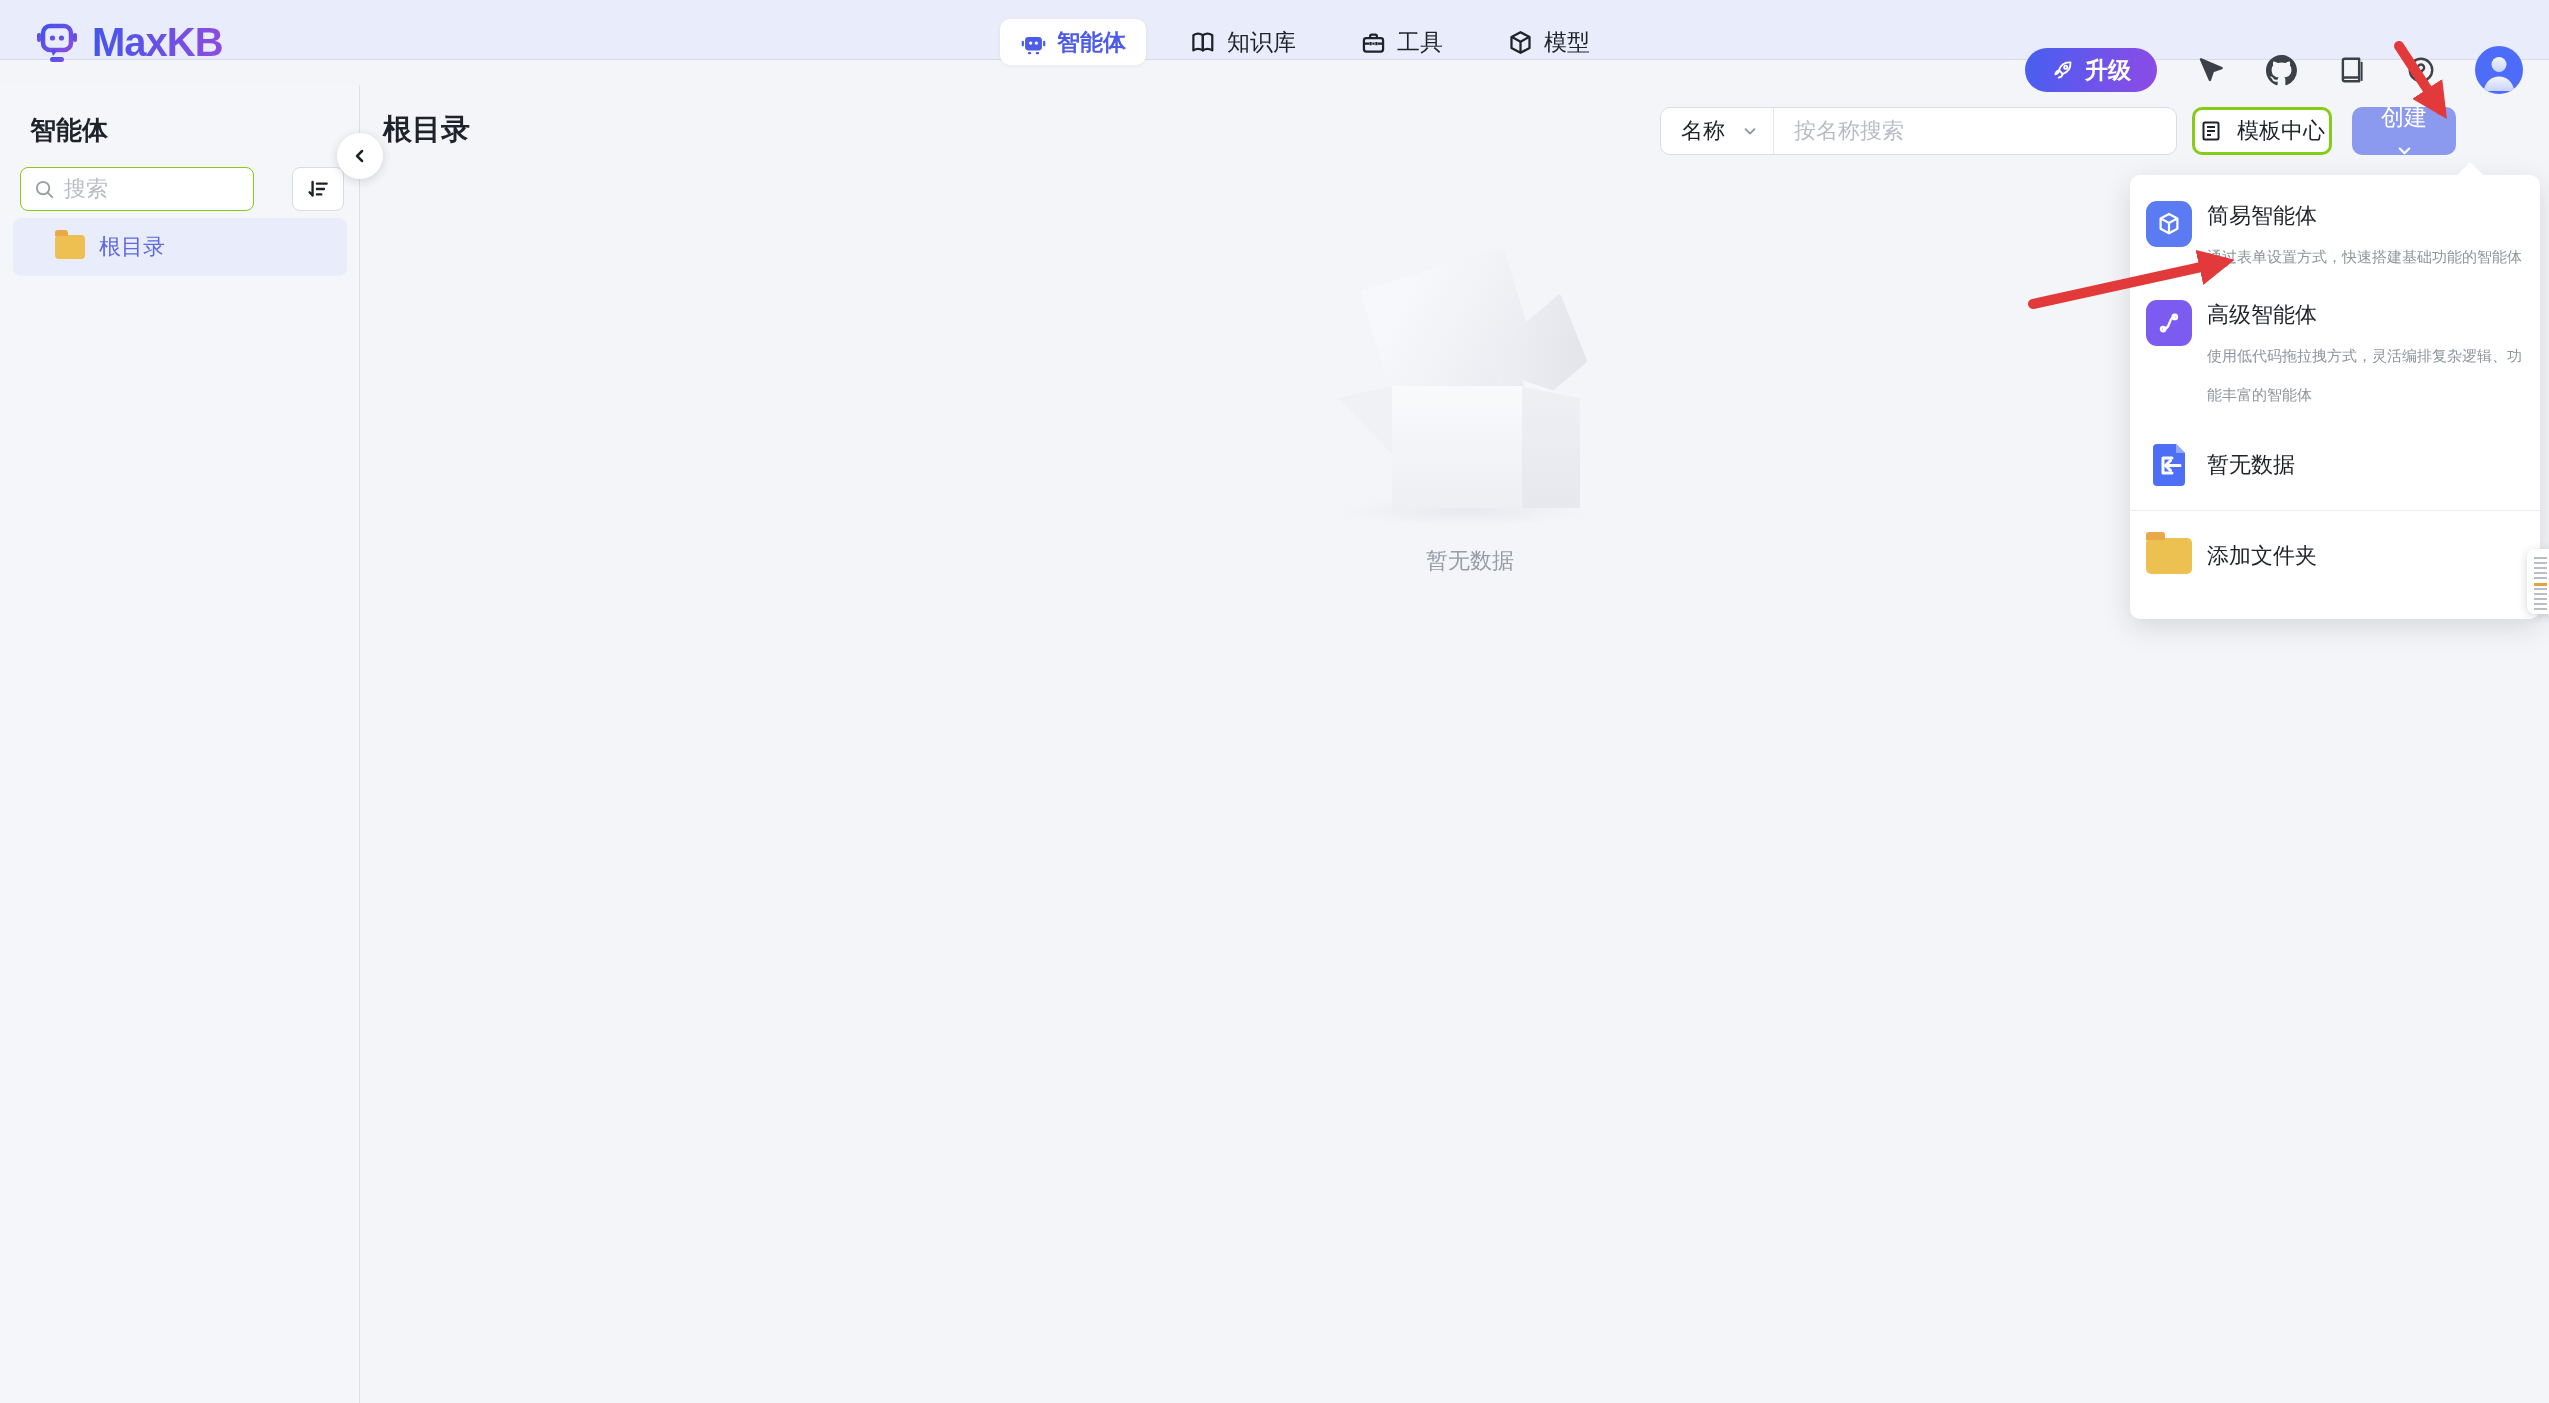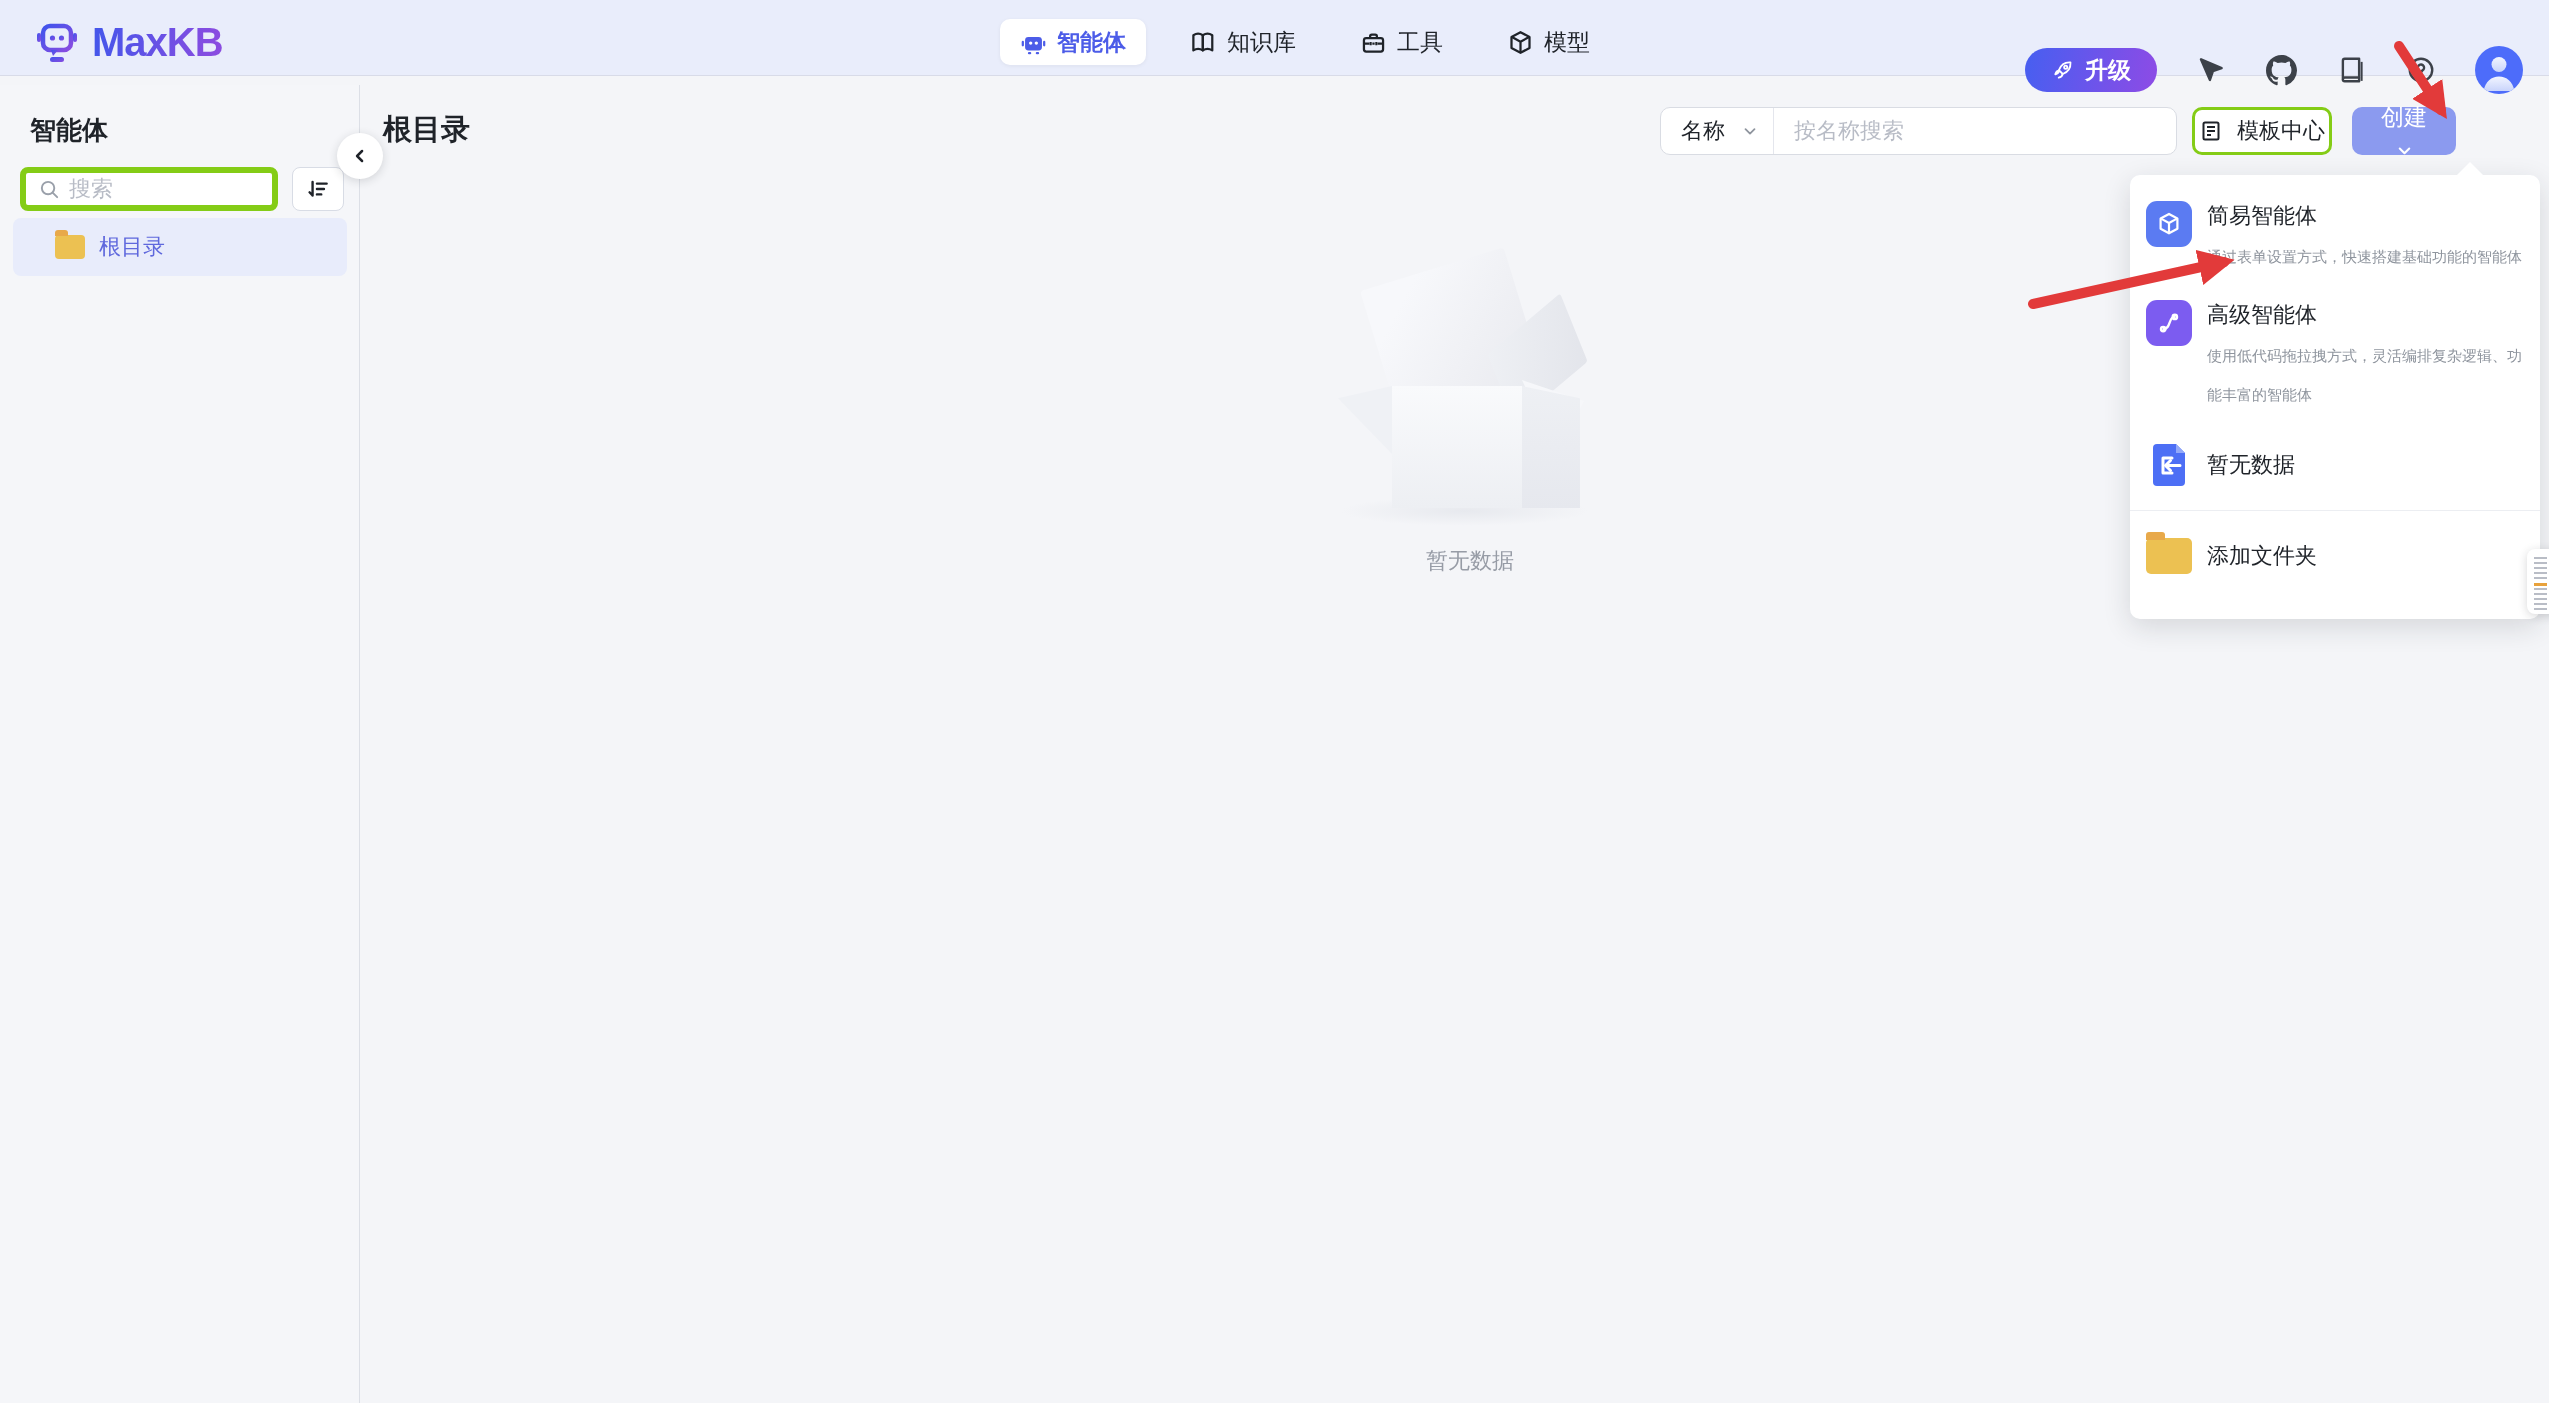--- a/index.html
+++ b/index.html
@@ -4,21 +4,21 @@
 <style>
   * { margin:0; padding:0; box-sizing:border-box; }
   html,body { width:2549px; height:1403px; overflow:hidden; }
   body {
     font-family:"Liberation Sans","DejaVu Sans",sans-serif;
     background:#f4f5f8; color:#1f2329; position:relative;
   }
 
   
   .topbar{
-    position:absolute; left:0; top:0; width:2549px; height:76px;
+    position:absolute; left:0; top:0; width:2549px; height:60px;
     background:#e9edfb; border-bottom:1px solid #d8dbe8; z-index:20;
   }
   .logo{ position:absolute; left:34px; top:0; height:84px; display:flex; align-items:center; gap:12px; }
   .logo-text{
     font-size:40px; font-weight:800; letter-spacing:-1px;
     color:#5a55e6;
     background:linear-gradient(95deg,#4656ea 5%,#8a4ce0 95%);
     -webkit-background-clip:text; background-clip:text; -webkit-text-fill-color:transparent;
   }
   .nav-tabs{ position:absolute; left:1000px; top:0; height:84px; display:flex; align-items:center; gap:24px; }
@@ -40,22 +40,22 @@
     display:flex; align-items:center; justify-content:center;
   }
 
   
   .sidebar{
     position:absolute; left:0; top:85px; width:360px; bottom:0;
     background:#f5f6f9; border-right:1px solid #dcdfe6;
   }
   .sidebar-title{ position:absolute; left:30px; top:28px; font-size:26px; font-weight:700; color:#1f2329; }
   .side-search{
-    position:absolute; left:20px; top:82px; width:258px; height:44px;
-    background:#fff; border:6px solid #84cc16; border-radius:8px;
+    position:absolute; left:20px; top:82px; width:234px; height:44px;
+    background:#fff; border:1px solid #84cc16; border-radius:8px;
     display:flex; align-items:center; padding:0 12px; gap:8px;
   }
   .side-search input{
     border:none; outline:none; width:100%; font-size:22px; color:#1f2329; background:transparent;
     font-family:inherit;
   }
   .side-search input::placeholder{ color:#b8bcc6; }
   .sort-btn{
     position:absolute; left:292px; top:82px; width:52px; height:44px;
     background:#fff; border:1px solid #d8dce5; border-radius:8px;

